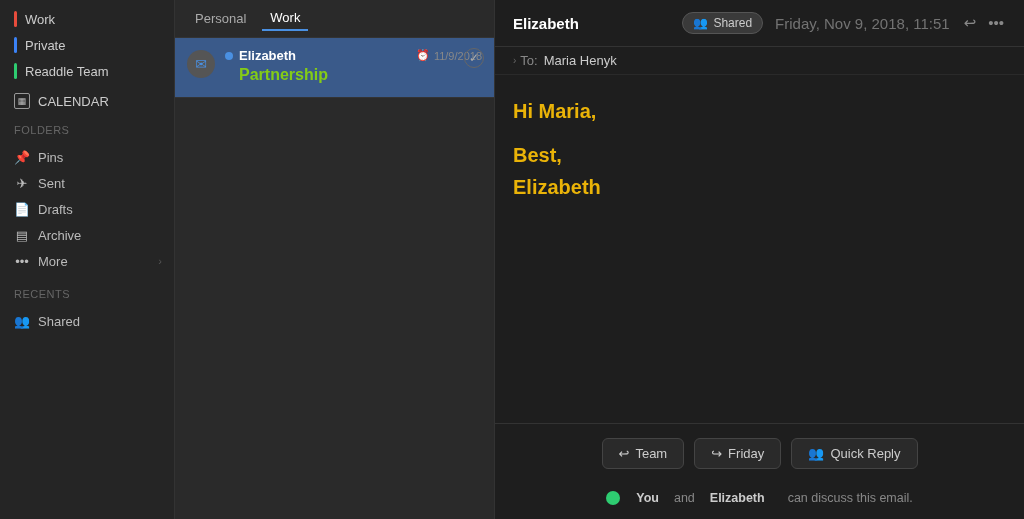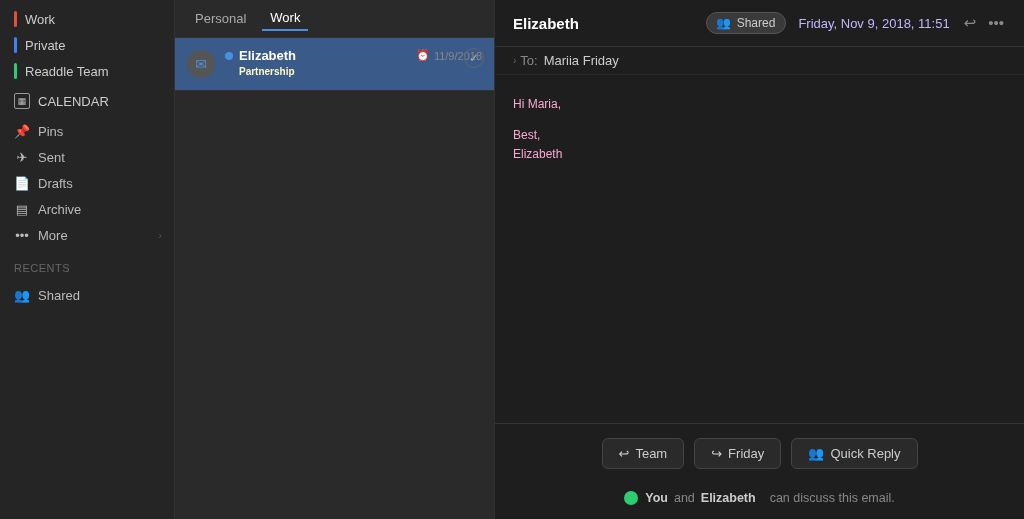--- a/index.html
+++ b/index.html
@@ -205,23 +205,23 @@
 
     .email-date {
       font-size: 11px;
       color: #888;
       display: flex;
       align-items: center;
       gap: 4px;
     }
 
     .email-subject {
-      font-size: 10px;
+      font-size: 16px;
       font-weight: 600;
-      color: #fef9c3;
+      color: #84cc16;
       margin-bottom: 3px;
       padding-left: 14px;
     }
 
     .email-preview {
       font-size: 12px;
       color: #aaa;
       padding-left: 14px;
       white-space: nowrap;
       overflow: hidden;
@@ -276,22 +276,22 @@
       border-radius: 14px;
       padding: 3px 10px;
       font-size: 12px;
       color: #ccc;
       display: flex;
       align-items: center;
       gap: 5px;
     }
 
     .email-detail-date {
-      font-size: 13px;
-      color: #c4b5fd;
+      font-size: 15px;
+      color: #737373;
       margin: 0 12px;
     }
 
     .detail-action-icons {
       display: flex;
       gap: 8px;
       color: #888;
     }
 
     .detail-icon-btn {
@@ -316,24 +316,25 @@
 
     .expand-arrow {
       color: #666;
       margin-right: 4px;
       font-size: 10px;
     }
 
     .email-body {
       flex: 1;
       padding: 20px 18px;
-      font-size: 12px;
+      font-size: 20px;
       line-height: 1.6;
-      color: #f9a8d4;
+      color: #eab308;
       overflow-y: auto;
+      font-weight: bold;
     }
 
     .email-body p { margin-bottom: 12px; }
 
     .email-actions-bar {
       padding: 14px 18px;
       border-top: 1px solid #333;
       display: flex;
       align-items: center;
       justify-content: center;
@@ -354,21 +355,21 @@
       cursor: pointer;
     }
 
     .discuss-row {
       padding: 8px 18px 14px;
       display: flex;
       align-items: center;
       justify-content: center;
       font-size: 12.5px;
       color: #888;
-      gap: 3px;
+      gap: 12px;
     }
 
     .discuss-dot {
       width: 14px;
       height: 14px;
       border-radius: 50%;
       background: #2ecc71;
       display: inline-block;
       margin-right: 4px;
     }
@@ -392,20 +393,23 @@
       <span class="indicator indicator-green"></span>
       <span class="sidebar-item-label">Readdle Team</span>
     </div>
   </div>
 
   <div class="calendar-item">
     <span class="calendar-icon">▦</span>
     <span class="sidebar-item-label">CALENDAR</span>
   </div>
 
+  <div class="sidebar-section-title">
+    <span>Folders</span>
+  </div>
 
   <div class="folders-section">
     <div class="sidebar-folder-item">
       <span class="folder-icon">📌</span>
       <span>Pins</span>
     </div>
     <div class="sidebar-folder-item">
       <span class="folder-icon">✈</span>
       <span>Sent</span>
     </div>
@@ -471,21 +475,21 @@
     <span class="email-detail-date">Friday, Nov 9, 2018, 11:51</span>
     <div class="detail-action-icons">
       <span class="detail-icon-btn">↩</span>
       <span class="detail-icon-btn">•••</span>
     </div>
   </div>
 
   <div class="email-to-row">
     <span class="expand-arrow">›</span>
     <span class="email-to-label">To:</span>
-    <span>Mariia Friday</span>
+    <span>Maria Henyk</span>
   </div>
 
   <div class="email-body">
     <p>Hi Maria,</p>
     <p>
       <span>Best,</span><br>
       <span>Elizabeth</span>
     </p>
   </div>
 

